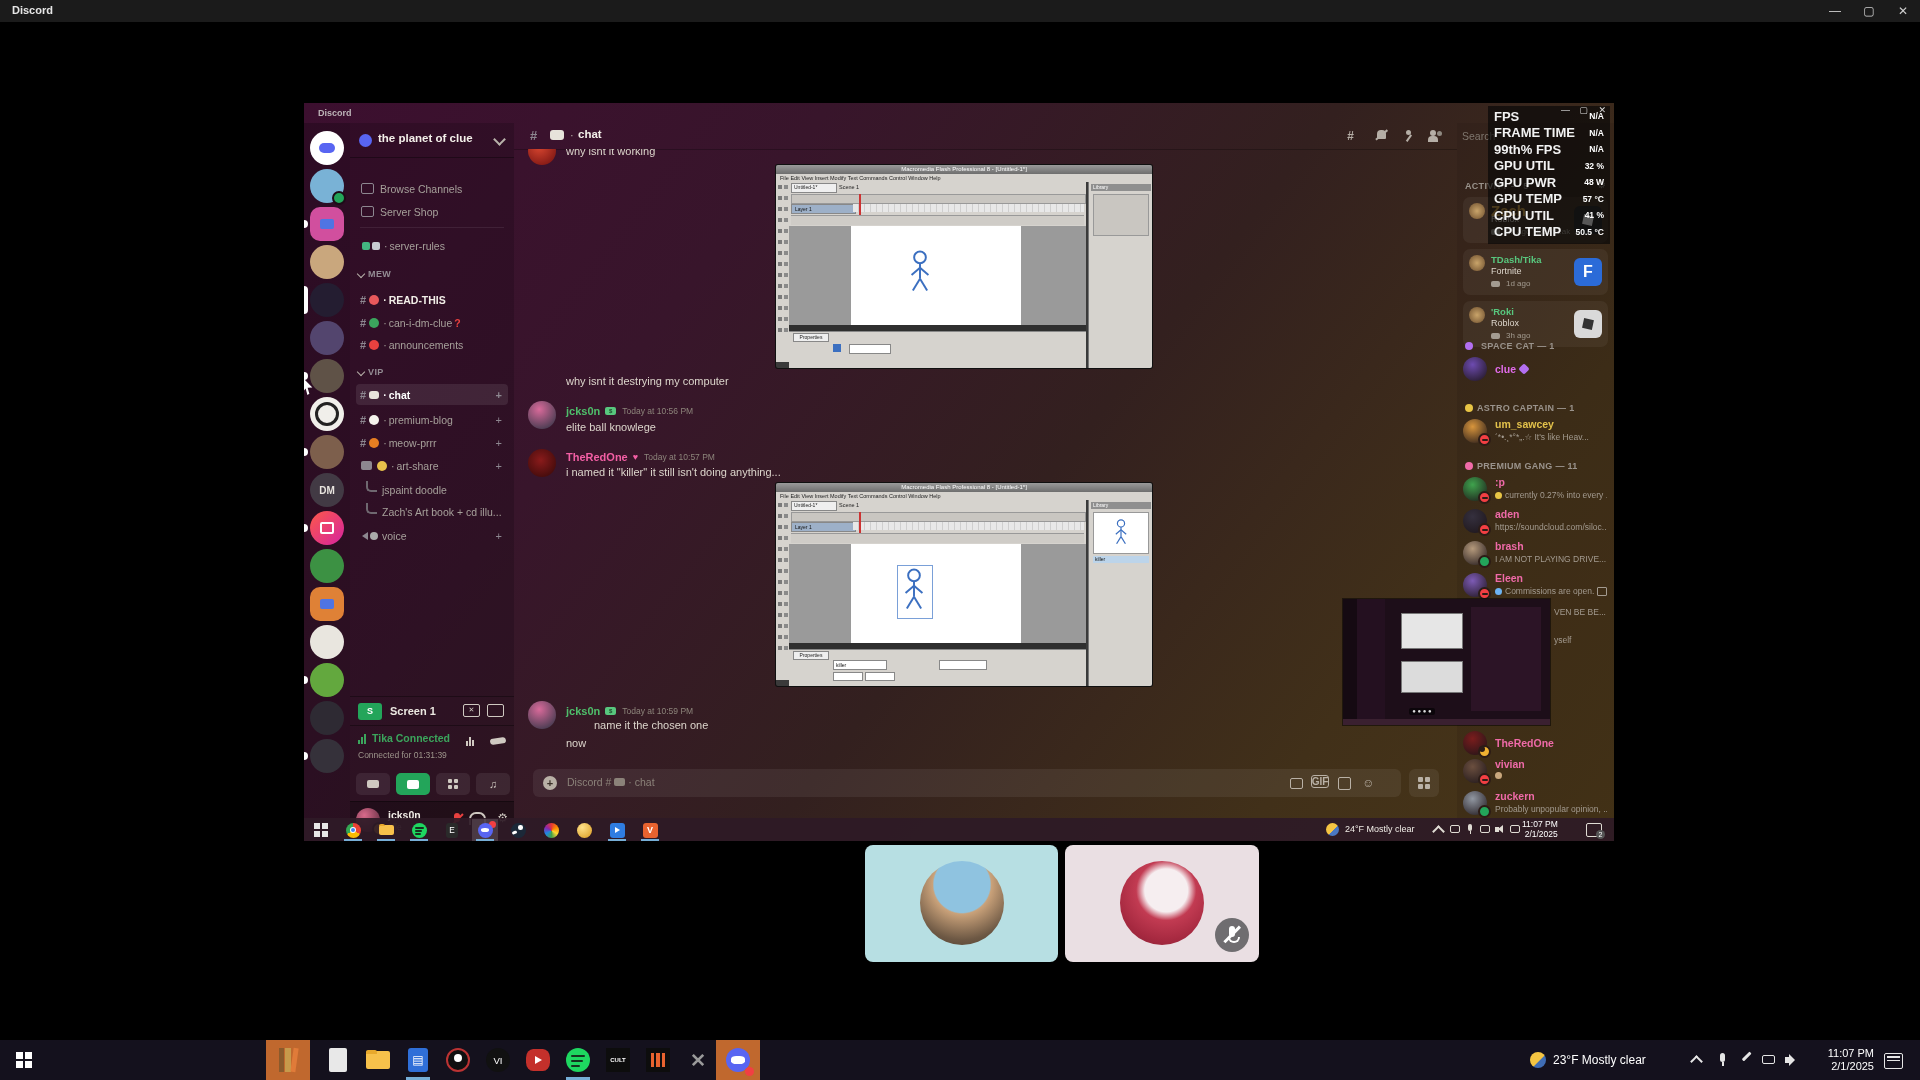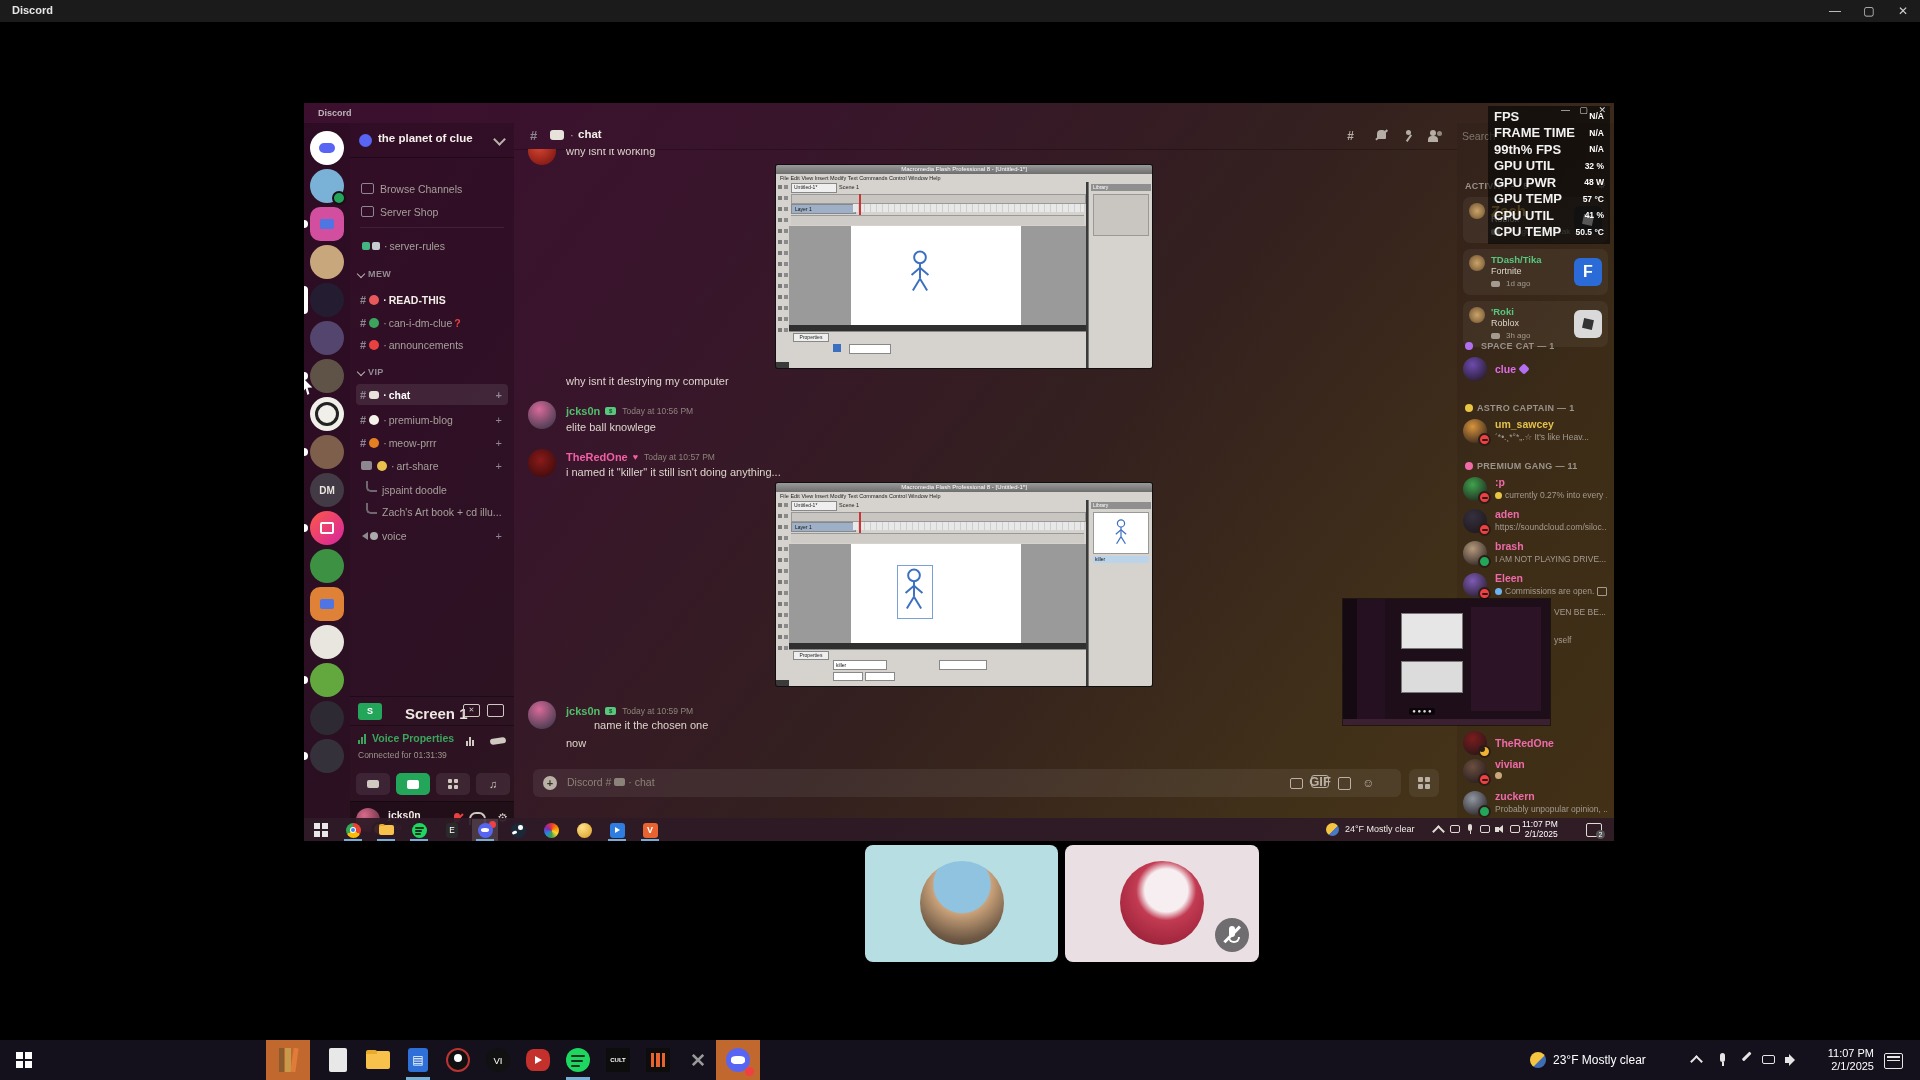--- a/index.html
+++ b/index.html
@@ -31,21 +31,21 @@
   
   .panelrow{position:absolute;left:0;width:164px;border-top:1px solid rgba(0,0,0,0.35);}
   .vbtn{width:34px;height:22px;border-radius:5px;background:rgba(255,255,255,0.08);display:flex;align-items:center;justify-content:center;}
   
   #chat-head{position:absolute;left:210px;top:20px;width:943px;height:26px;border-bottom:1px solid rgba(0,0,0,0.25);}
   .msg-text{position:absolute;font-size:11px;color:#ddd6cc;white-space:nowrap;}
   .author{font-weight:bold;font-size:11px;}
   .tstamp{font-size:8.5px;color:#8d857b;margin-left:6px;}
   #input-bar{position:absolute;left:229px;top:666px;width:868px;height:28px;border-radius:6px;background:rgba(255,255,255,0.065);}
   #input-ph{position:absolute;left:34px;top:7px;font-size:10.5px;color:#8b8279;display:flex;gap:3px;align-items:center;}
-  .inicon{position:absolute;top:6px;width:17px;height:16px;color:#b9b1a6;font-size:13px;display:flex;align-items:center;justify-content:center;}
+  .inicon{position:absolute;top:6px;width:17px;height:16px;color:#b9b1a6;font-size:10px;display:flex;align-items:center;justify-content:center;}
   
   .flash{position:absolute;left:262px;width:376px;height:203px;background:#3a3a3a;border-radius:2px;overflow:hidden;box-shadow:0 0 0 1px #101010;}
   .ftitle{position:absolute;left:0;top:0;width:100%;height:9px;background:linear-gradient(#9a9a9a,#6e6e6e);color:#fff;font-size:6px;text-align:center;line-height:9px;white-space:nowrap;}
   .fmenu{position:absolute;left:0;top:9px;width:100%;height:8px;background:#d6d3ce;color:#222;font-size:5.5px;line-height:8px;padding-left:4px;white-space:nowrap;}
   
   #members{position:absolute;left:1153px;top:20px;width:157px;height:695px;background:rgba(20,10,8,0.10);}
   .gh{position:absolute;left:8px;font-size:9px;font-weight:bold;letter-spacing:.3px;color:#9a938c;display:flex;align-items:center;gap:4px;white-space:nowrap;}
   
   #perf{position:absolute;left:1184px;top:3px;width:122px;height:136px;background:rgba(8,8,8,0.68);z-index:50;padding-top:2px;}
   .prow{display:flex;justify-content:space-between;padding:0 6px;height:16.5px;align-items:center;}
@@ -215,32 +215,32 @@
           <div class="srow" style="top: 402px;">
             <div style="width: 0px; height: 0px; border-top: 4px solid transparent; border-bottom: 4px solid transparent; border-right: 6px solid rgb(141, 135, 144); margin: 0px 2px 0px 6px;"></div>
             <div class="edot" style="width: 8px; height: 8px; background: rgb(170, 170, 170);"></div>
             <span>voice</span>
             <span style="position: absolute; right: 6px; color: rgb(141, 135, 144); font-size: 11px;">+</span>
           </div>
         </div>
 
       <div class="panelrow" style="top:573px;height:29px;">
         <div class="ab" style="left:8px;top:6px;width:24px;height:17px;border-radius:3px;background:#23a55a;color:#fff;font-size:9px;font-weight:bold;text-align:center;line-height:17px;">S</div>
-        <span class="ab" style="left:40px;top:8px;font-size:15px;font-weight:bold;color:#ece8e1;margin-left:15px;">Screen 1</span>
+        <span class="ab" style="left:40px;top:8px;font-size:11px;font-weight:bold;color:#ece8e1;">Screen 1</span>
         <div class="ab" style="right:34px;top:7px;width:15px;height:11px;border:1.5px solid #cfc9c1;border-radius:2px;color:#cfc9c1;font-size:7px;text-align:center;line-height:10px;">✕</div>
         <div class="ab" style="right:10px;top:7px;width:15px;height:11px;border:1.5px solid #cfc9c1;border-radius:2px;"></div>
       </div>
 
       <div class="panelrow" style="top:602px;height:44px;">
         <div class="ab" style="left:8px;top:8px;width:10px;height:10px;display:flex;align-items:flex-end;gap:1px;">
           <div style="width:2px;height:4px;background:#3ba55c;"></div>
             <div style="width:2px;height:7px;background:#3ba55c;"></div>
             <div style="width:2px;height:10px;background:#3ba55c;"></div>
         </div>
-        <span class="ab" style="left:22px;top:6px;font-size:10.5px;font-weight:bold;color:#3ba55c;">Voice Properties</span>
+        <span class="ab" style="left:22px;top:6px;font-size:10.5px;font-weight:bold;color:#3ba55c;">Tika Connected</span>
         <span class="ab" style="left:8px;top:24px;font-size:8.5px;color:#9d958b;">Connected for 01:31:39</span>
         <div class="ab" style="right:36px;top:10px;width:12px;height:10px;display:flex;align-items:flex-end;gap:1px;">
           <div style="width:2px;height:5px;background:#cfc9c1;"></div>
             <div style="width:2px;height:9px;background:#cfc9c1;"></div>
             <div style="width:2px;height:6px;background:#cfc9c1;"></div>
         </div>
         <div class="ab" style="right:8px;top:12px;width:16px;height:6px;border-radius:3px;background:#cfc9c1;transform:rotate(-8deg);"></div>
       </div>
 
       <div class="panelrow" style="top:646px;height:32px;border-top:none;">

